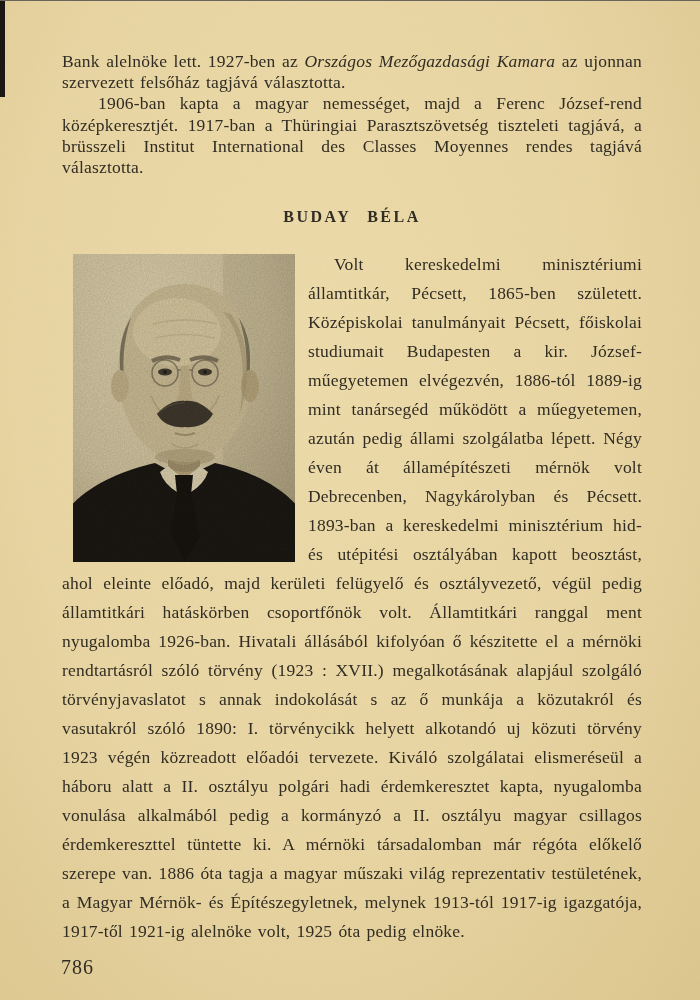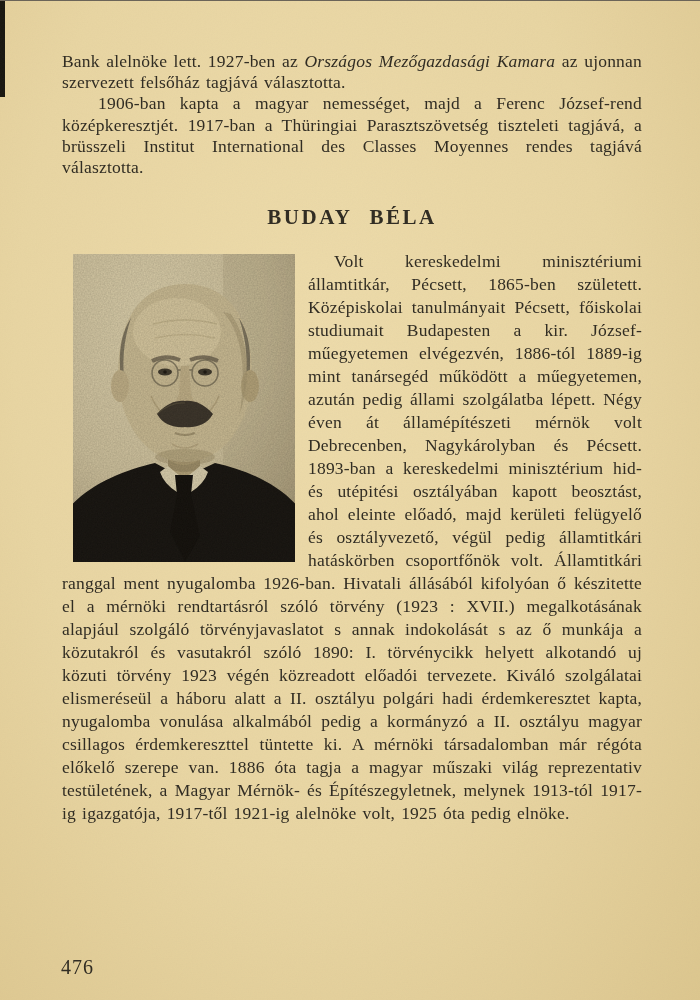--- a/index.html
+++ b/index.html
@@ -20,25 +20,25 @@
     position:absolute; left:62px; top:50px; width:580px;
     font-size:17.5px; line-height:21.2px;
     text-align:justify;
     letter-spacing:0.2px; word-spacing:1.5px;
   }
   .content p { margin:0; }
   .indent { text-indent:36px; }
   .ital { font-style:italic; }
   .entry-heading {
     text-align:center; font-weight:bold;
-    font-size:21px; line-height:24px;
+    font-size:16px; line-height:24px;
     letter-spacing:2.5px; word-spacing:10px;
     margin:27px 0 21px 0;
   }
-  .bio { line-height:23px; text-indent:26px; }
+  .bio { line-height:29px; text-indent:26px; }
   .photo-wrap {
     float:left;
     width:222px; height:308px;
     margin:4px 13px 5px 11px;
   }
   .photo-wrap svg { display:block; width:100%; height:100%; }
   .page-number {
     position:absolute; left:61px; top:955px;
     font-size:20px; letter-spacing:1px;
   }
@@ -137,21 +137,21 @@
           <path d="M99,190 Q112,198 125,190" stroke="#a3926b" stroke-width="1.5" fill="none" opacity="0.5"></path>
 
           <rect x="0" y="0" width="222" height="308" filter="url(#halftone)" opacity="0.3"></rect>
         </svg>
       </div>
       <p class="bio">Volt kereskedelmi minisztériumi államtitkár, Pécsett, 1865-ben született. Középiskolai tanulmányait Pécsett, főiskolai studiumait Budapesten a kir. József-műegyetemen elvégezvén, 1886-tól 1889-ig mint tanársegéd működött a műegyetemen, azután pedig állami szolgálatba lépett. Négy éven át államépítészeti mérnök volt Debrecenben, Nagykárolyban és Pécsett. 1893-ban a kereskedelmi minisztérium hid- és utépitési osztályában kapott beosztást, ahol eleinte előadó, majd kerületi felügyelő és osztályvezető, végül pedig államtitkári hatáskörben csoportfőnök volt. Államtitkári ranggal ment nyugalomba 1926-ban. Hivatali állásából kifolyóan ő készitette el a mérnöki rendtartásról szóló törvény (1923 : XVII.) megalkotásának alapjául szolgáló törvényjavaslatot s annak indokolását s az ő munkája a közutakról és vasutakról szóló 1890: I. törvénycikk helyett alkotandó uj közuti törvény 1923 végén közreadott előadói tervezete. Kiváló szolgálatai elismeréseül a háboru alatt a II. osztályu polgári hadi érdemkeresztet kapta, nyugalomba vonulása alkalmából pedig a kormányzó a II. osztályu magyar csillagos érdemkereszttel tüntette ki. A mérnöki társadalomban már régóta előkelő szerepe van. 1886 óta tagja a magyar műszaki világ reprezentativ testületének, a Magyar Mérnök- és Építészegyletnek, melynek 1913-tól 1917-ig igazgatója, 1917-től 1921-ig alelnöke volt, 1925 óta pedig elnöke.</p>
     </div>
 
   </div>
 
-  <div class="page-number">476</div>
+  <div class="page-number">786</div>
 
   <svg class="grain-overlay" xmlns="http://www.w3.org/2000/svg">
     <filter id="paperNoise">
       <feTurbulence type="fractalNoise" baseFrequency="0.8" numOctaves="2" result="pn"></feTurbulence>
       <feColorMatrix in="pn" type="matrix" values="0 0 0 0 0.35  0 0 0 0 0.3  0 0 0 0 0.2  0 0 0 0.12 0"></feColorMatrix>
     </filter>
     <rect width="700" height="1000" filter="url(#paperNoise)"></rect>
   </svg>
 
 </div>

